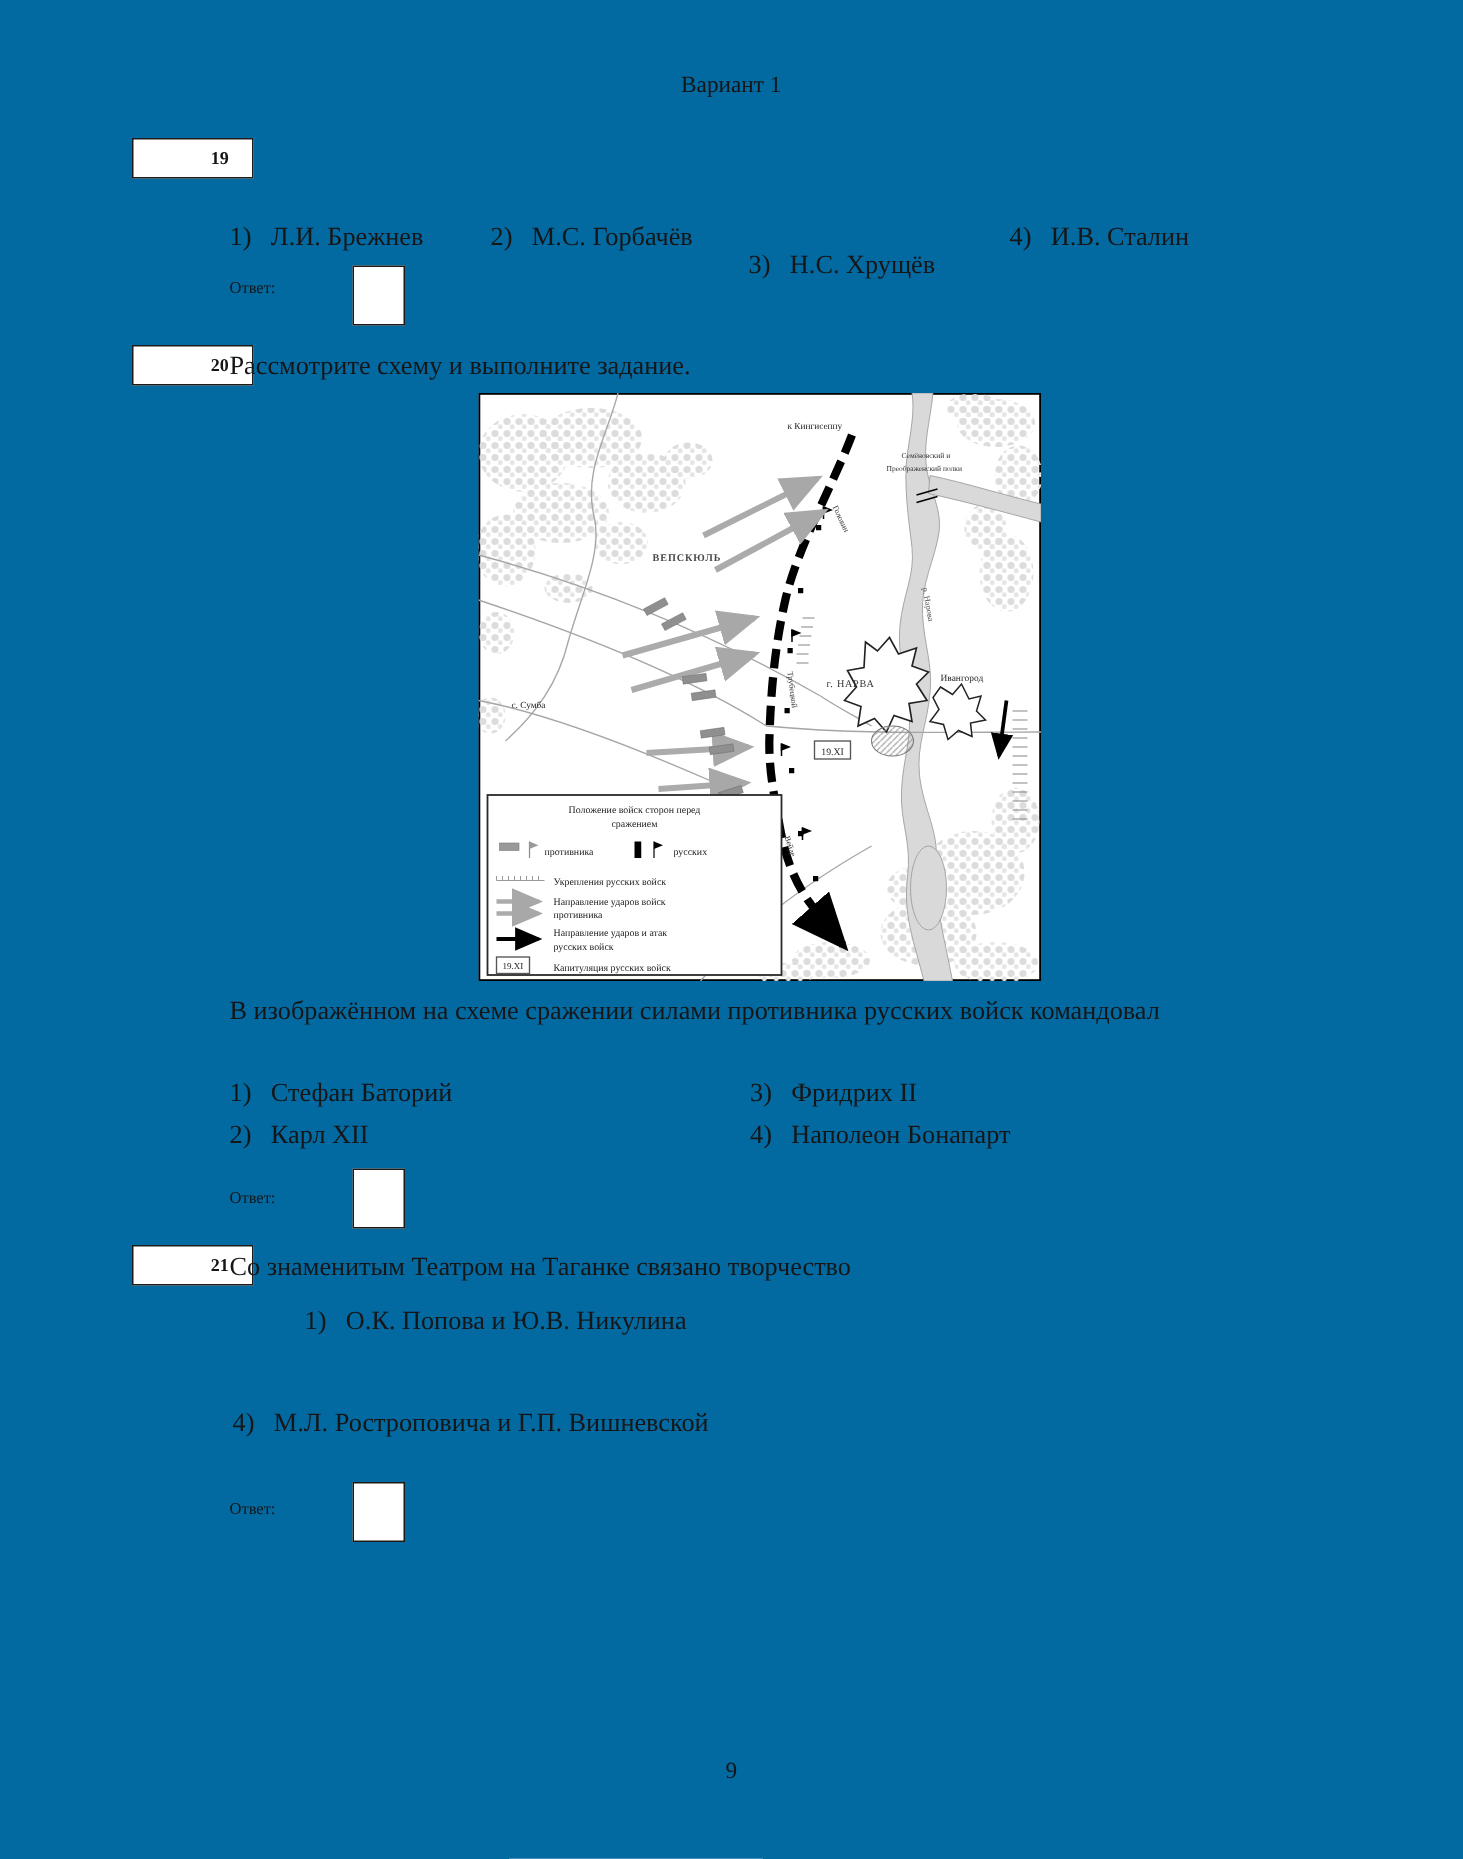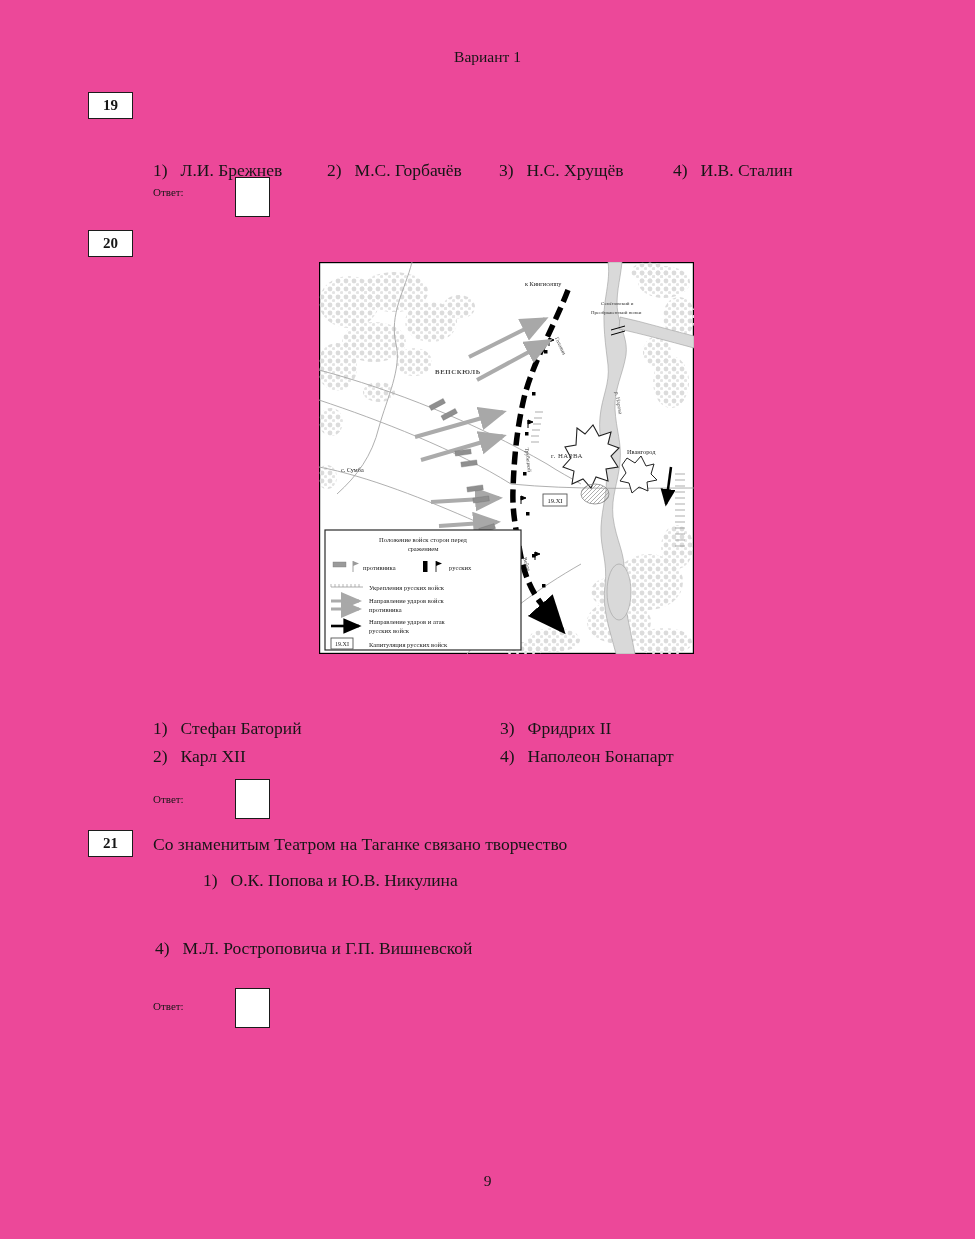--- a/index.html
+++ b/index.html
@@ -1,27 +1,27 @@
 <!DOCTYPE html>
 <html><head>
 <meta charset="utf-8">
 <style>
   html,body{margin:0;padding:0;}
   body{width:975px;height:1239px;background:#fff;position:relative;
        font-family:"Liberation Serif","DejaVu Serif",serif;color:#161616;}
-  .page{position:absolute;inset:0;background:#ec4899;overflow:hidden;}
+  .page{position:absolute;inset:0;background:#0369a1;overflow:hidden;}
   .variant{position:absolute;top:48px;left:0;right:0;text-align:center;font-size:15.5px;}
   .pagenum{position:absolute;top:1172px;left:0;right:0;text-align:center;font-size:15.5px;}
   .qnum{position:absolute;width:43px;height:25px;border:1.7px solid #1c1c1c;
         display:flex;align-items:center;justify-content:center;
-        font-weight:bold;font-size:15px;background:#fff;}
+        font-weight:bold;font-size:12px;background:#fff;padding-left:36px;}
   .qtext{position:absolute;left:153px;width:713px;font-size:17.5px;line-height:27px;text-align:justify;}
   .qtext.nojust{text-align:left;}
   .optrow{position:absolute;left:153px;width:713px;height:30px;font-size:17.5px;}
-  .optrow .opt{position:absolute;top:13px;white-space:nowrap;text-align:center;}
+  .optrow .opt{position:absolute;top:0;white-space:nowrap;text-align:center;}
   .optgrid{position:absolute;left:153px;width:713px;font-size:17.5px;}
   .optgrid .opt{position:absolute;white-space:nowrap;}
   .optlist{position:absolute;left:155px;width:700px;font-size:17.5px;}
   .optlist .opt{position:absolute;left:0;white-space:nowrap;}
   .olab{margin-left:13px;}
   .ans-label{position:absolute;left:153px;font-size:11px;}
   .ans-box{position:absolute;left:235px;width:33px;height:38px;border:1.6px solid #1a1a1a;background:#fff;}
   .map-wrap{position:absolute;left:319px;top:262px;width:375px;height:392px;}
   svg text{font-family:"Liberation Serif","DejaVu Serif",serif;}
 </style>
@@ -31,29 +31,30 @@
 <div class="page">
 
   <div class="variant">Вариант 1</div>
 
   <div class="qnum" style="left:88px;top:92px;">
     <span>19</span>
   </div>
   <div class="optrow" style="top:147px;">
     <span class="opt" style="left:0px;"><span>1)</span><span class="olab">Л.И. Брежнев</span></span>
     <span class="opt" style="left:174px;"><span>2)</span><span class="olab">М.С. Горбачёв</span></span>
-    <span class="opt" style="left:346px;"><span>3)</span><span class="olab">Н.С. Хрущёв</span></span>
+    <span class="opt" style="left:346px;margin-top:19px;"><span>3)</span><span class="olab">Н.С. Хрущёв</span></span>
     <span class="opt" style="left:520px;"><span>4)</span><span class="olab">И.В. Сталин</span></span>
   </div>
   <div class="ans-label" style="top:186px;">Ответ:</div>
   <div class="ans-box" style="top:177px;"></div>
 
   <div class="qnum" style="left:88px;top:230px;">
     <span>20</span>
   </div>
+  <div class="qtext nojust" style="top:230px;">Рассмотрите схему и выполните задание.</div>
 
   <div class="map-wrap">
     <svg width="375" height="392" viewBox="0 0 375 392">
       <defs>
         <pattern id="tree" width="8" height="8" patternUnits="userSpaceOnUse">
           <circle cx="3" cy="3" r="2.4" fill="#dcdcdc"></circle>
           <circle cx="6.5" cy="6.5" r="1.6" fill="#e4e4e4"></circle>
         </pattern>
         <pattern id="hatch" width="4" height="4" patternUnits="userSpaceOnUse">
           <path d="M0,4 L4,0" stroke="#9a9a9a" stroke-width="0.8"></path>
@@ -241,20 +242,21 @@
         <text x="50" y="362" font-size="6.6" fill="#222">Направление ударов и атак</text>
         <text x="50" y="371" font-size="6.6" fill="#222">русских войск</text>
 
         <rect x="12" y="376" width="22" height="11" fill="#fff" stroke="#555" stroke-width="0.9"></rect>
         <text x="23" y="384" font-size="6" text-anchor="middle" fill="#222">19.XI</text>
         <text x="50" y="385" font-size="6.6" fill="#222">Капитуляция русских войск</text>
       </g>
     </svg>
   </div>
 
+  <div class="qtext" style="top:660px;">В изображённом на схеме сражении силами противника русских войск командовал</div>
   <div class="optgrid" style="top:718px;height:58px;">
     <span class="opt" style="left:0px;top:0px;"><span>1)</span><span class="olab">Стефан Баторий</span></span>
     <span class="opt" style="left:0px;top:28px;"><span>2)</span><span class="olab">Карл XII</span></span>
     <span class="opt" style="left:347px;top:0px;"><span>3)</span><span class="olab">Фридрих II</span></span>
     <span class="opt" style="left:347px;top:28px;"><span>4)</span><span class="olab">Наполеон Бонапарт</span></span>
   </div>
   <div class="ans-label" style="top:793px;">Ответ:</div>
   <div class="ans-box" style="top:779px;"></div>
 
   <div class="qnum" style="left:88px;top:830px;">

